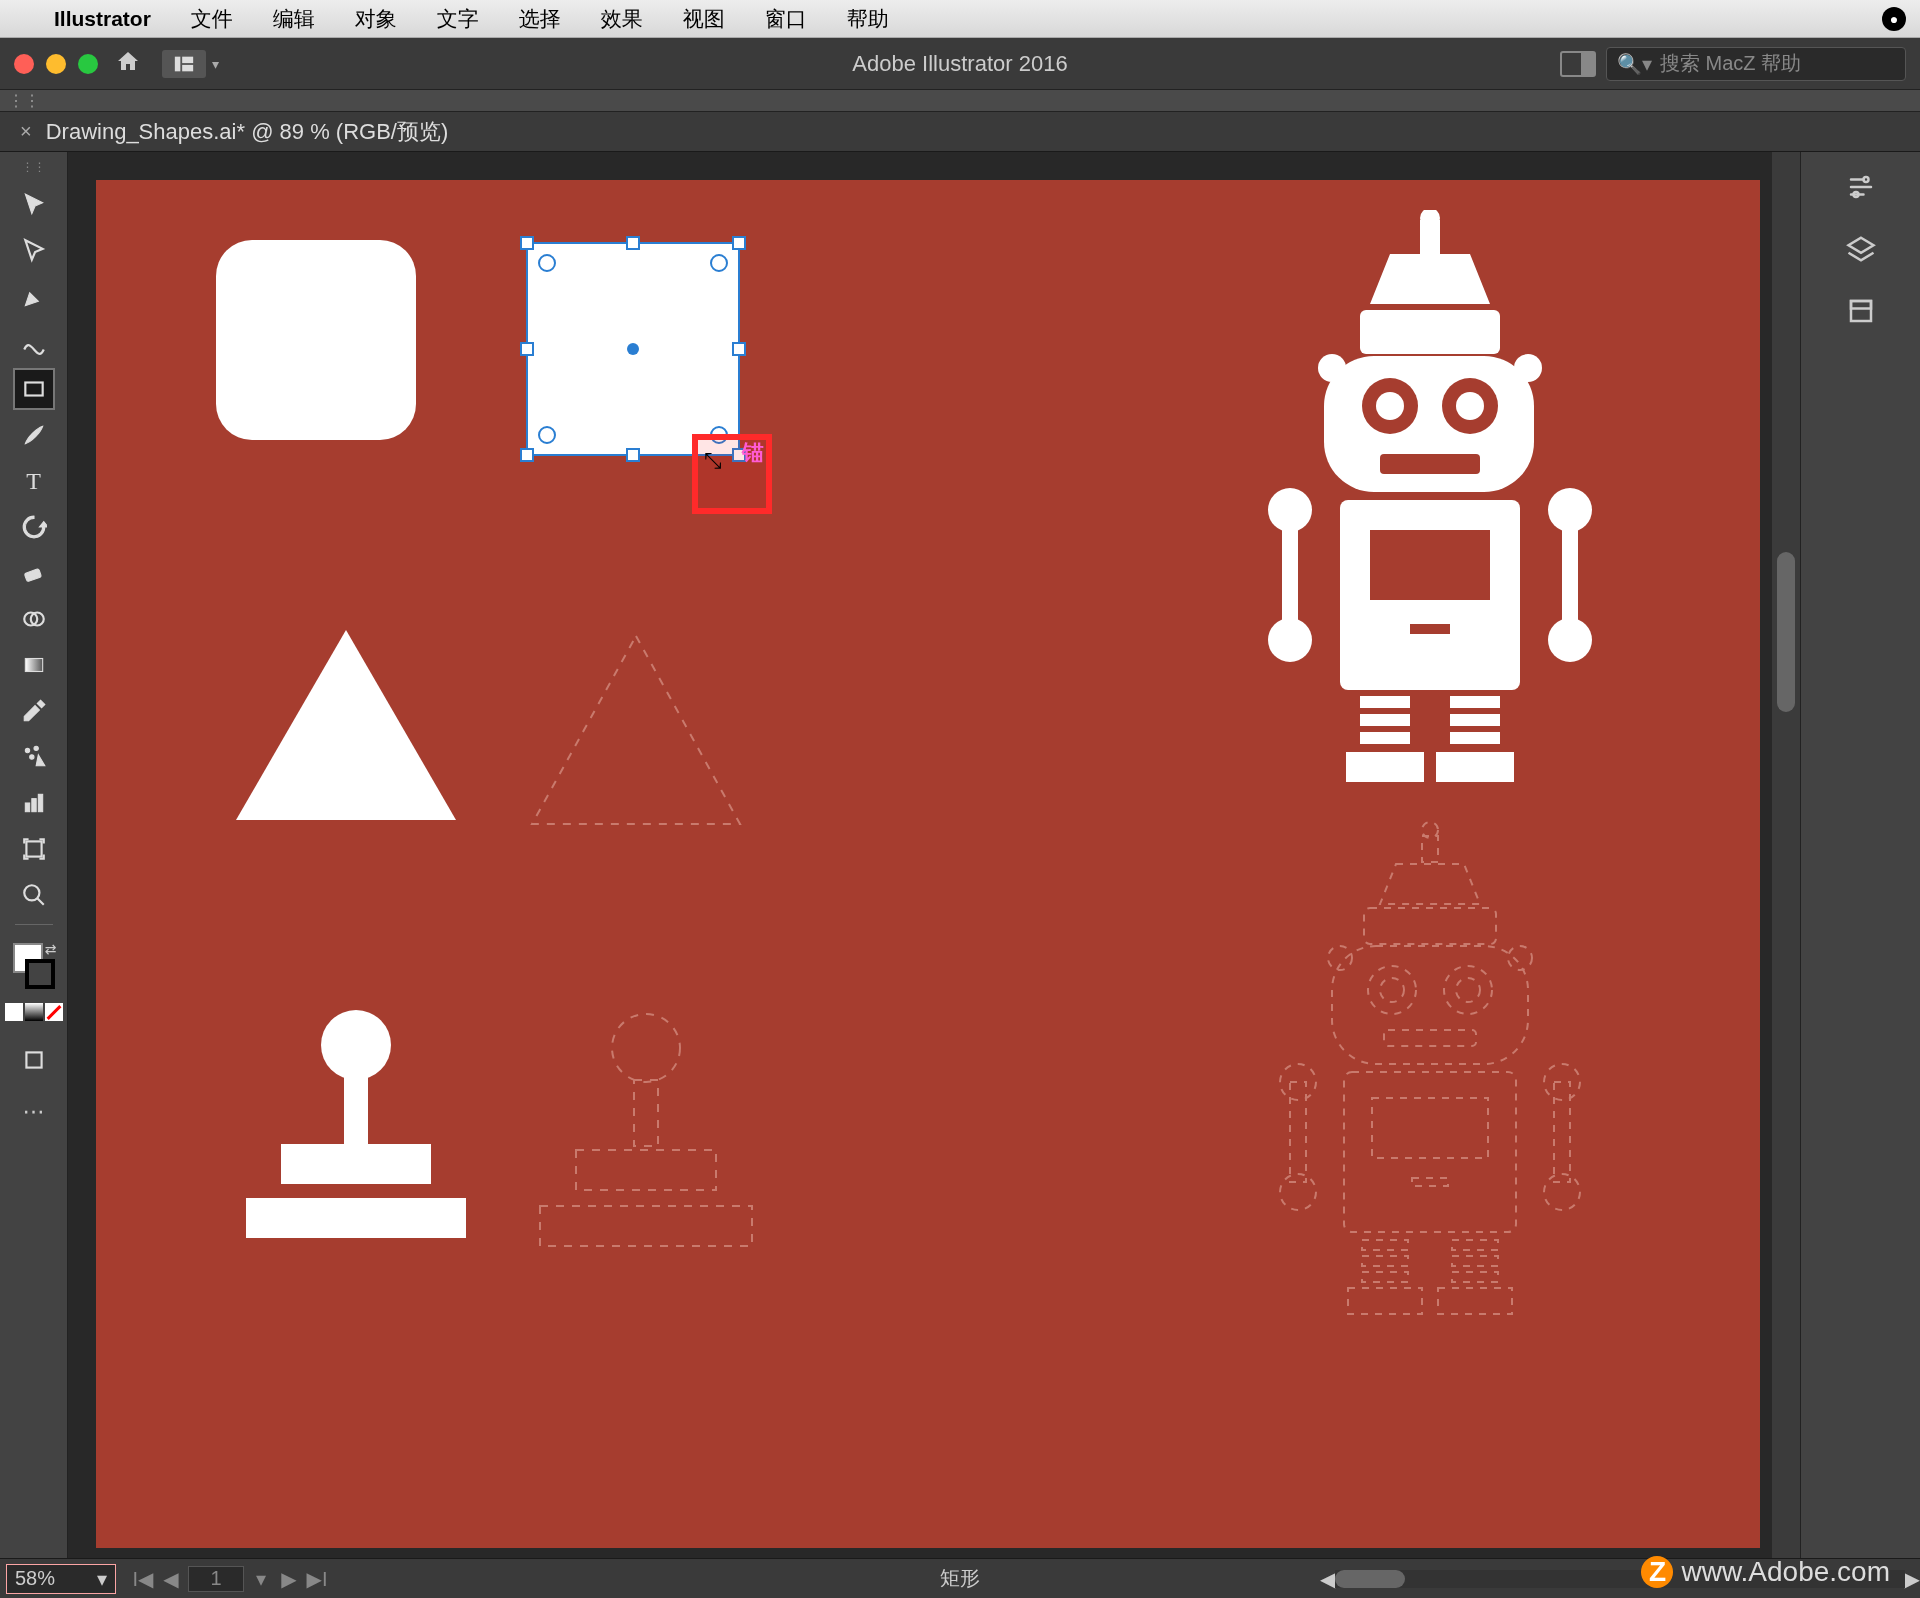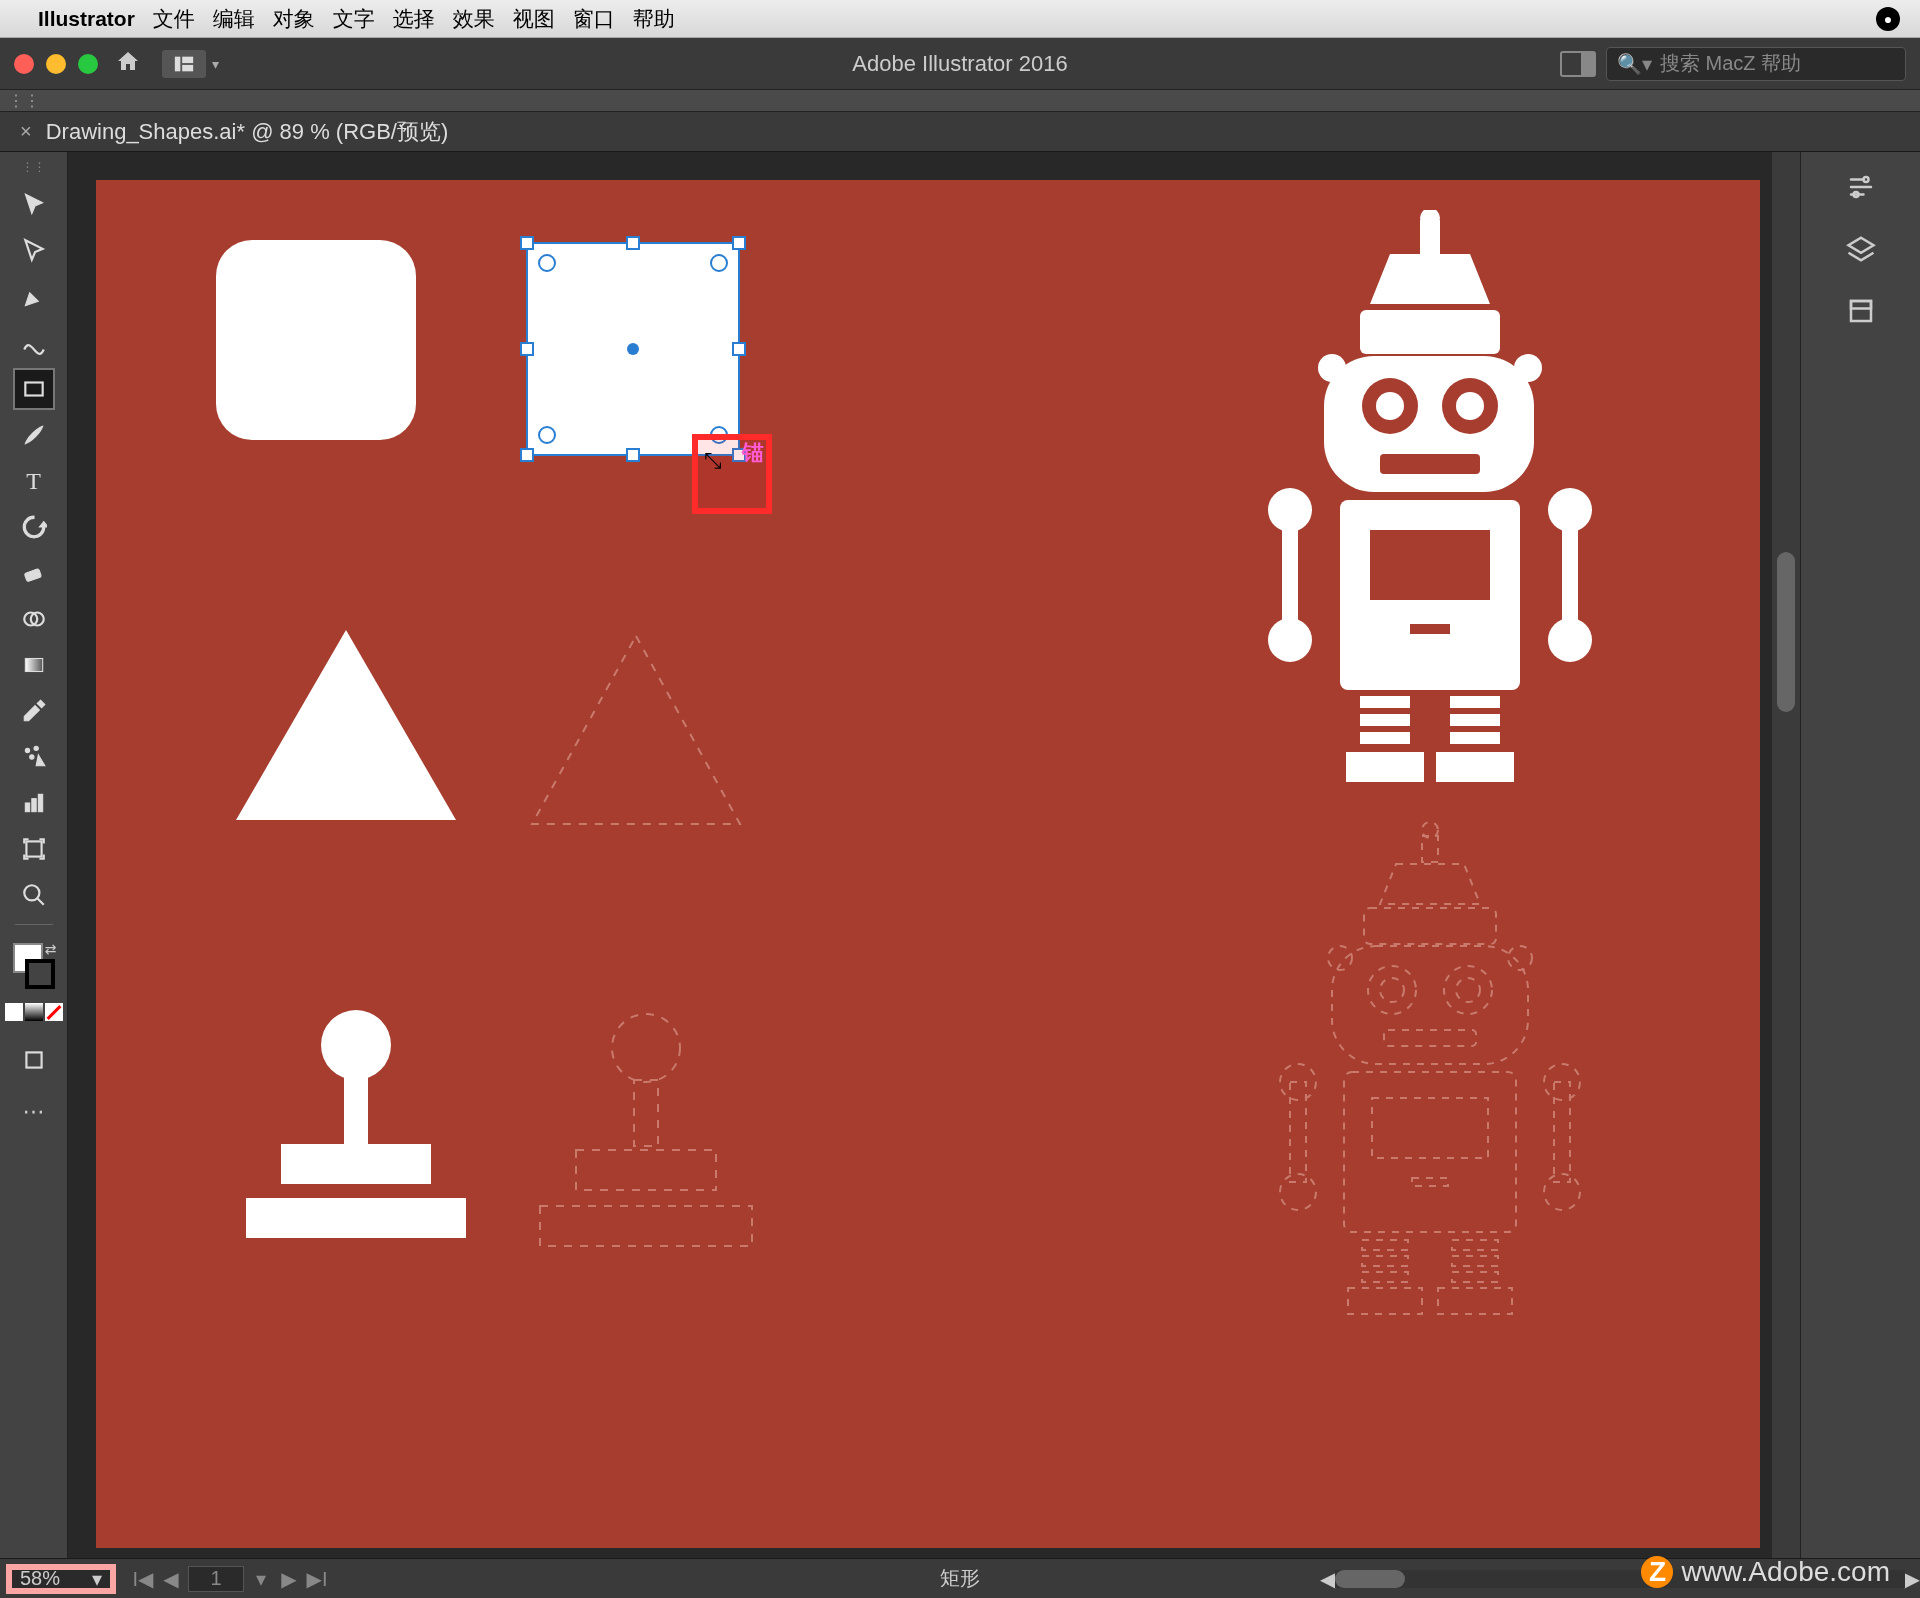--- a/index.html
+++ b/index.html
@@ -1,19 +1,19 @@
 <!DOCTYPE html>
 <html><head>
 <meta charset="utf-8">
 <style>
 * { margin: 0; padding: 0; box-sizing: border-box; font-family: -apple-system, "Helvetica Neue", Arial, sans-serif; }
 body { width: 1920px; height: 1598px; background: #323232; overflow: hidden; position: relative; }
 
 
-.mac-menubar { height: 38px; background: linear-gradient(#ededed,#d8d8d8); display: flex; align-items: center; padding: 0 20px; font-size: 21px; color: #000; gap: 18px; border-bottom: 1px solid #aaa; }
+.mac-menubar { height: 38px; background: linear-gradient(#ededed,#d8d8d8); display: flex; align-items: center; padding: 0 14px; font-size: 21px; color: #000; gap: 40px; border-bottom: 1px solid #aaa; }
 .mac-menubar .apple { font-size: 24px; }
 .mac-menubar .app-name { font-weight: 700; }
 .mac-menubar .right { margin-left: auto; }
 .right-circle { width: 24px; height: 24px; background:#000; border-radius:50%; display:flex; align-items:center; justify-content:center; color:#fff; font-size:14px;}
 
 
 .window { position: relative; height: calc(100% - 38px); background:#323232; }
 .traffic-bar { height: 52px; background:#3a3a3a; display:flex; align-items:center; padding:0 14px; border-bottom:1px solid #222; position:relative;}
 .traffic { display:flex; gap:12px; }
 .traffic span { width:20px; height:20px; border-radius:50%; }
@@ -92,21 +92,21 @@
 .vscroll{ position:absolute; right:0; top:0; width:28px; bottom:0; background:#3b3b3b;}
 .vscroll .thumb{ position:absolute; top:400px; width:18px; left:5px; height:160px; background:#666; border-radius:9px;}
 
 
 .right-panels{ width:120px; background:#434343; display:flex; flex-direction:column; align-items:center; padding-top:18px; gap:28px; border-left:1px solid #222;}
 .rp-icon{ width:34px; height:34px; color:#ccc; display:flex; align-items:center;justify-content:center;}
 .rp-icon svg{ width:30px; height:30px; stroke:#ccc; fill:none; stroke-width:2;}
 
 
 .status-bar{ height:40px; background:#3a3a3a; border-top:1px solid #1a1a1a; display:flex; align-items:center; color:#ccc; font-size:20px; padding:0 6px; position:relative;}
-.zoom-box{ width:110px; height:30px; background:#2a2a2a; border:6px solid #fca5a5; display:flex; align-items:center; justify-content:space-between; padding:0 8px;}
+.zoom-box{ width:110px; height:30px; background:#2a2a2a; border:1px solid #fca5a5; display:flex; align-items:center; justify-content:space-between; padding:0 8px;}
 .nav-arrows{ display:flex; align-items:center; gap:6px; margin-left:16px; color:#888;}
 .nav-arrows .ab{ width:22px; text-align:center;}
 .artboard-num{ width:56px; height:26px; background:#2a2a2a; border:1px solid #555; display:flex; align-items:center; justify-content:center;}
 .shape-name{ position:absolute; left:50%; transform:translateX(-50%);}
 .hscroll{ position:absolute; right:0; top:0; bottom:0; width:600px; display:flex; align-items:center;}
 .hscroll .track{ flex:1; height:18px; background:#333; position:relative;}
 .hscroll .hthumb{ position:absolute; left:0; width:70px; height:18px; background:#666; border-radius:9px;}
 
 
 .annotation{ position:absolute; left:0; right:0; bottom:4px; text-align:center; font-size:44px; font-weight:900; color:#ff3b1f; -webkit-text-stroke:3px #fff; line-height:1.25; pointer-events:none; padding:0 40px;}

